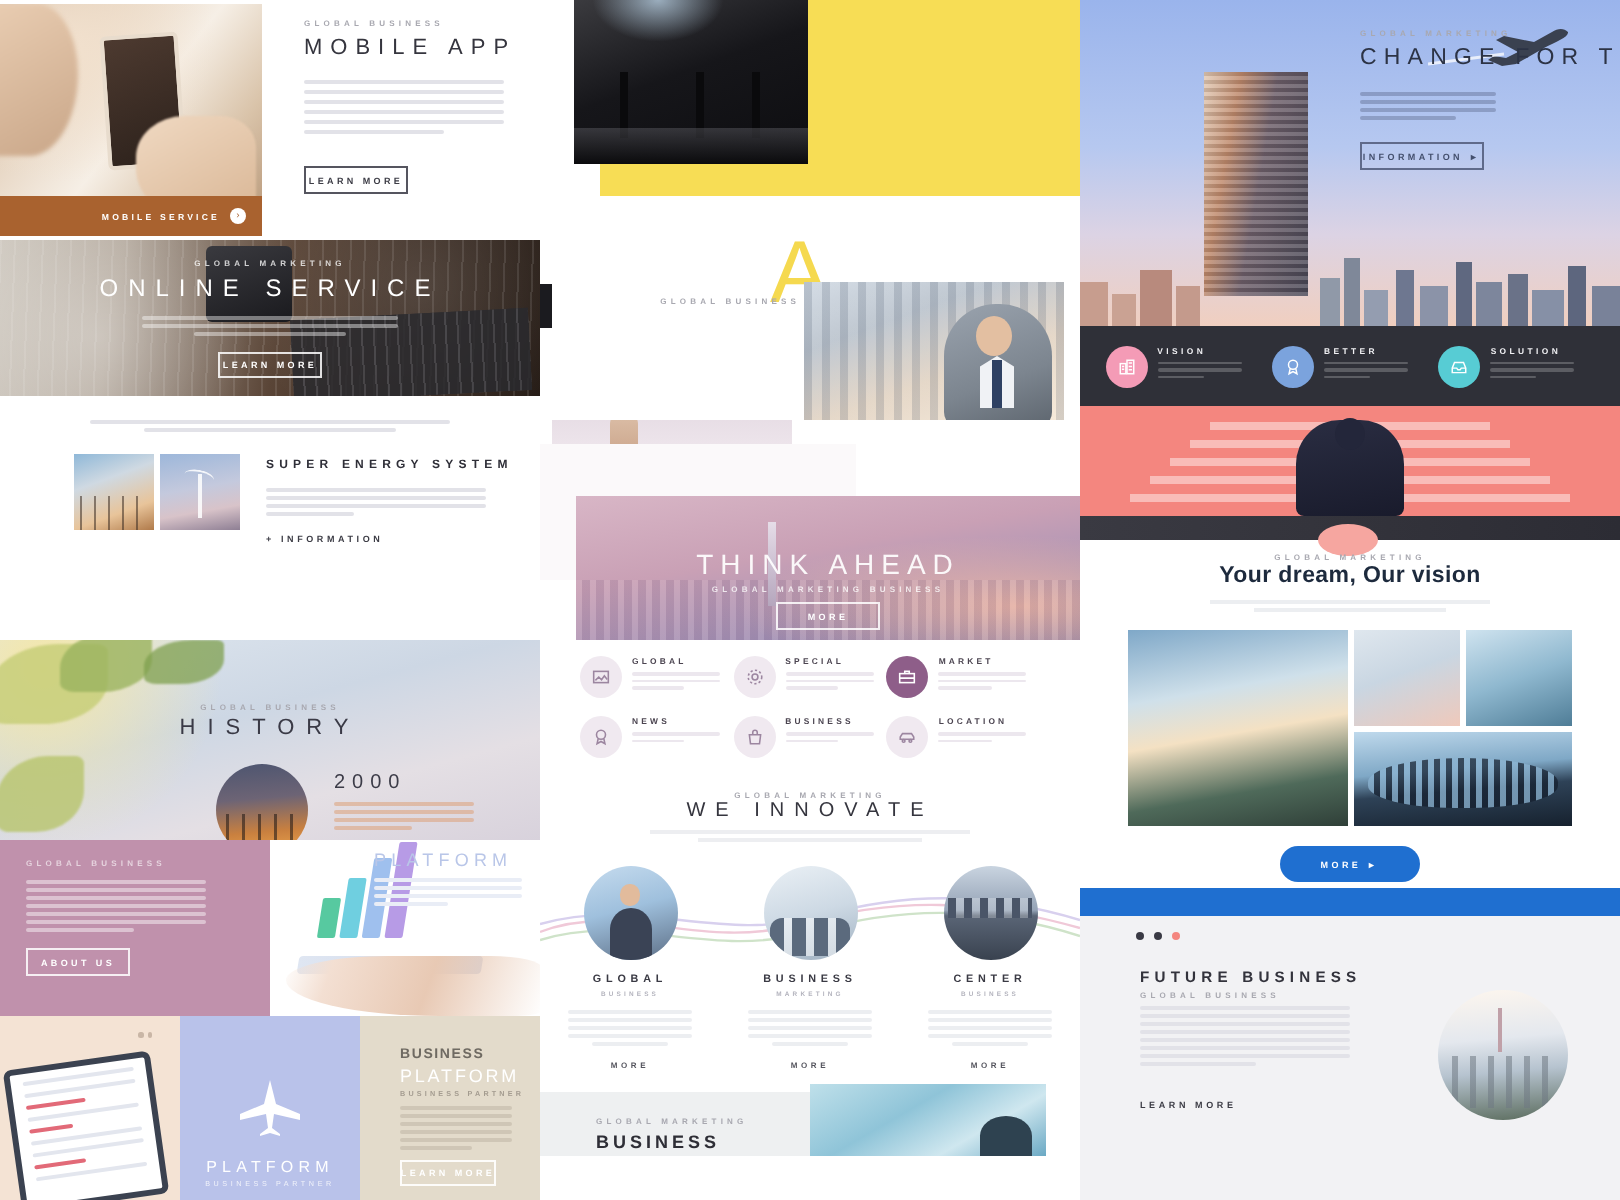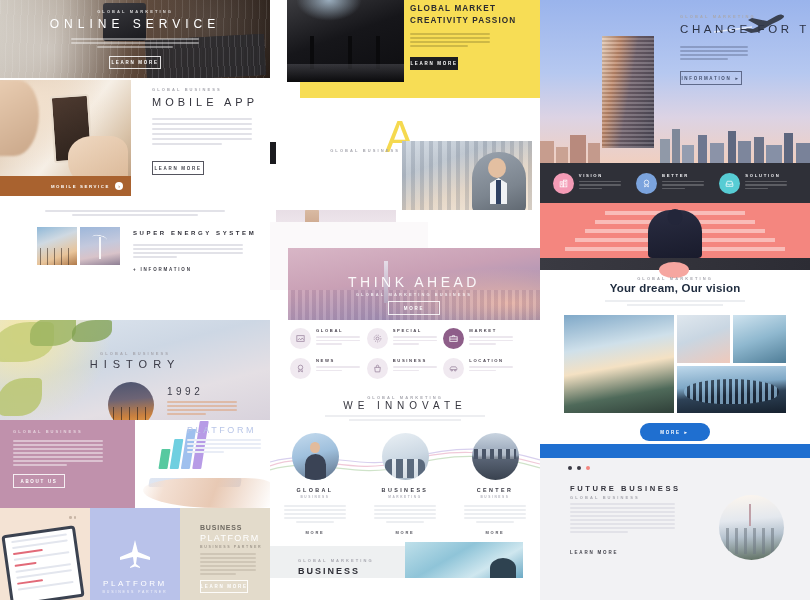--- a/index.html
+++ b/index.html
@@ -381,58 +381,58 @@
   .p-dream .btn { position: absolute; left: 50%; transform: translateX(-50%); top: 165px; width: 70px; height: 18px; gap: 3px; }
   .p-dream .bluebar { position: absolute; left: 0; bottom: 0; width: 270px; height: 14px; background: #1f6fd0; }
 </style>
 </head>
 <body>
 
 <div class="board">
 
   <div class="col c1">
 
+    <section class="panel p-mobile">
+      <div class="photo">
+        <div class="hand2"></div>
+        <div class="tablet"></div>
+        <div class="hand"></div>
+      </div>
+      <div class="mobile-bar">
+        <span class="lbl">MOBILE SERVICE</span>
+        <span class="circ-arrow">›</span>
+      </div>
+      <div class="mobile-copy">
+        <div class="eyebrow">GLOBAL BUSINESS</div>
+        <div class="h-big">MOBILE APP</div>
+        <span class="lines">
+          <i></i>
+            <i></i>
+            <i></i>
+            <i></i>
+            <i></i>
+            <i style="width:70%"></i>
+        </span>
+        <div class="btn">LEARN MORE</div>
+      </div>
+    </section>
+
     <section class="panel p-online">
       <div class="bg"></div>
       <div class="phone"></div>
       <div class="kb"></div>
       <div class="inner">
         <div class="eyebrow light">GLOBAL MARKETING</div>
         <div class="h-big">ONLINE SERVICE</div>
         <span class="lines light thin">
             <i></i>
             <i></i>
             <i style="width:60%;margin:0 auto"></i>
           </span>
         <div class="btn light">LEARN MORE</div>
-      </div>
-    </section>
-
-    <section class="panel p-mobile">
-      <div class="photo">
-        <div class="hand2"></div>
-        <div class="tablet"></div>
-        <div class="hand"></div>
-      </div>
-      <div class="mobile-bar">
-        <span class="lbl">MOBILE SERVICE</span>
-        <span class="circ-arrow">›</span>
-      </div>
-      <div class="mobile-copy">
-        <div class="eyebrow">GLOBAL BUSINESS</div>
-        <div class="h-big">MOBILE APP</div>
-        <span class="lines">
-          <i></i>
-            <i></i>
-            <i></i>
-            <i></i>
-            <i></i>
-            <i style="width:70%"></i>
-        </span>
-        <div class="btn">LEARN MORE</div>
       </div>
     </section>
 
     <section class="panel p-energy">
       <span class="lines thin" style="position:absolute;left:45px;top:4px;width:180px">
           <i></i>
           <i style="width:70%;margin:0 auto"></i>
         </span>
       <div class="thumbs">
         <div class="th th-a"></div>
@@ -453,21 +453,21 @@
     <section class="panel p-history">
       <div class="bg"></div>
       <div class="leaf" style="left:-6px;top:2px;width:60px;height:40px;background:#c8cf7a;opacity:.85"></div>
       <div class="leaf" style="left:30px;top:-4px;width:46px;height:30px;background:#9bb45f;opacity:.8"></div>
       <div class="leaf" style="left:72px;top:0;width:40px;height:22px;background:#7fa04f;opacity:.75"></div>
       <div class="leaf" style="left:-2px;top:58px;width:44px;height:38px;background:#b8c56d;opacity:.8"></div>
       <div class="inner">
         <div class="eyebrow">GLOBAL BUSINESS</div>
         <div class="h-big">HISTORY</div>
         <div class="circle"></div>
-        <div class="year">1992</div>
+        <div class="year">2000</div>
         <span class="lines thin">
             <i></i>
             <i></i>
             <i></i>
             <i style="width:55%"></i>
           </span>
       </div>
     </section>
 
     <section class="panel p-about">
@@ -550,30 +550,20 @@
   <div class="col c2">
 
     <section class="panel p-gm">
       <div class="yellow"></div>
       <div class="dark">
         <div class="glow"></div>
         <div class="post" style="left:20%"></div>
         <div class="post" style="left:52%"></div>
         <div class="post" style="left:76%"></div>
         <div class="floor"></div>
-      </div>
-      <div class="copy">
-        <div class="ttl">GLOBAL MARKET CREATIVITY PASSION</div>
-        <span class="lines thin">
-            <i></i>
-            <i></i>
-            <i></i>
-            <i style="width:72%"></i>
-          </span>
-        <div class="btn solid-dark">LEARN MORE</div>
       </div>
     </section>
 
     <section class="panel p-exc">
       <div class="blk"></div>
       <div class="A">A</div>
       <div class="ph">
         <div class="city"></div>
         <div class="man"></div>
         <div class="shirt"></div>

